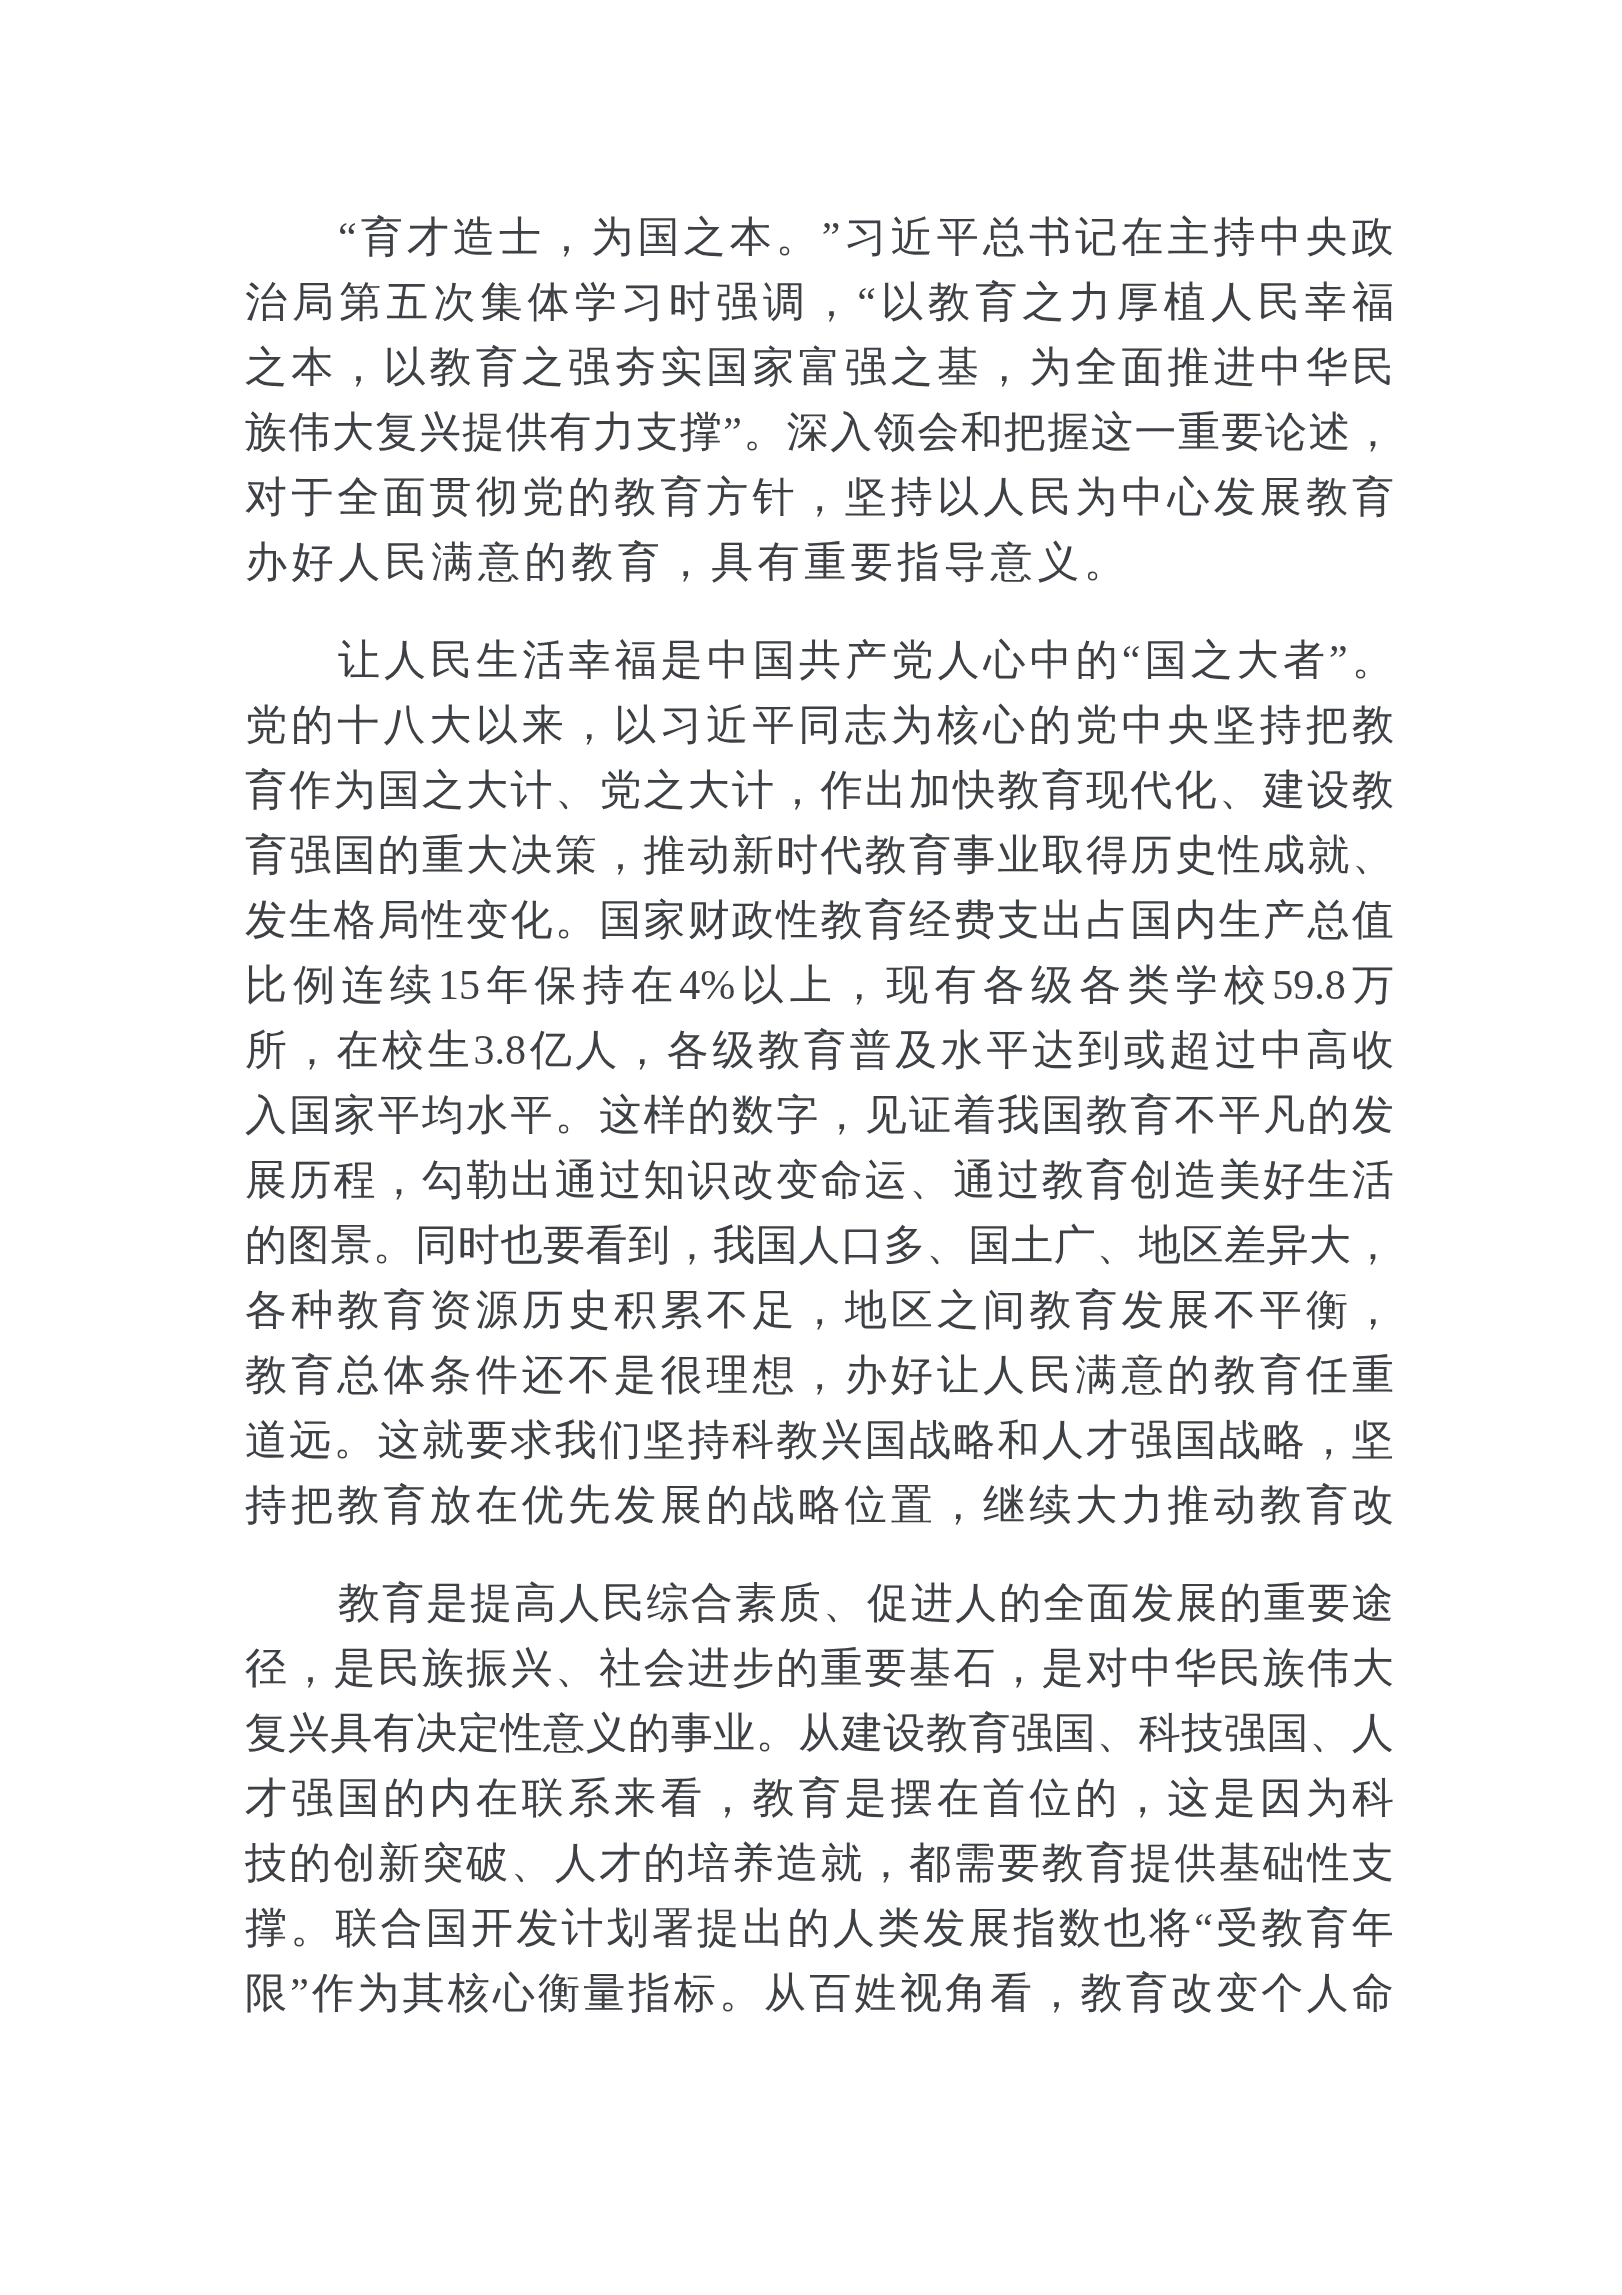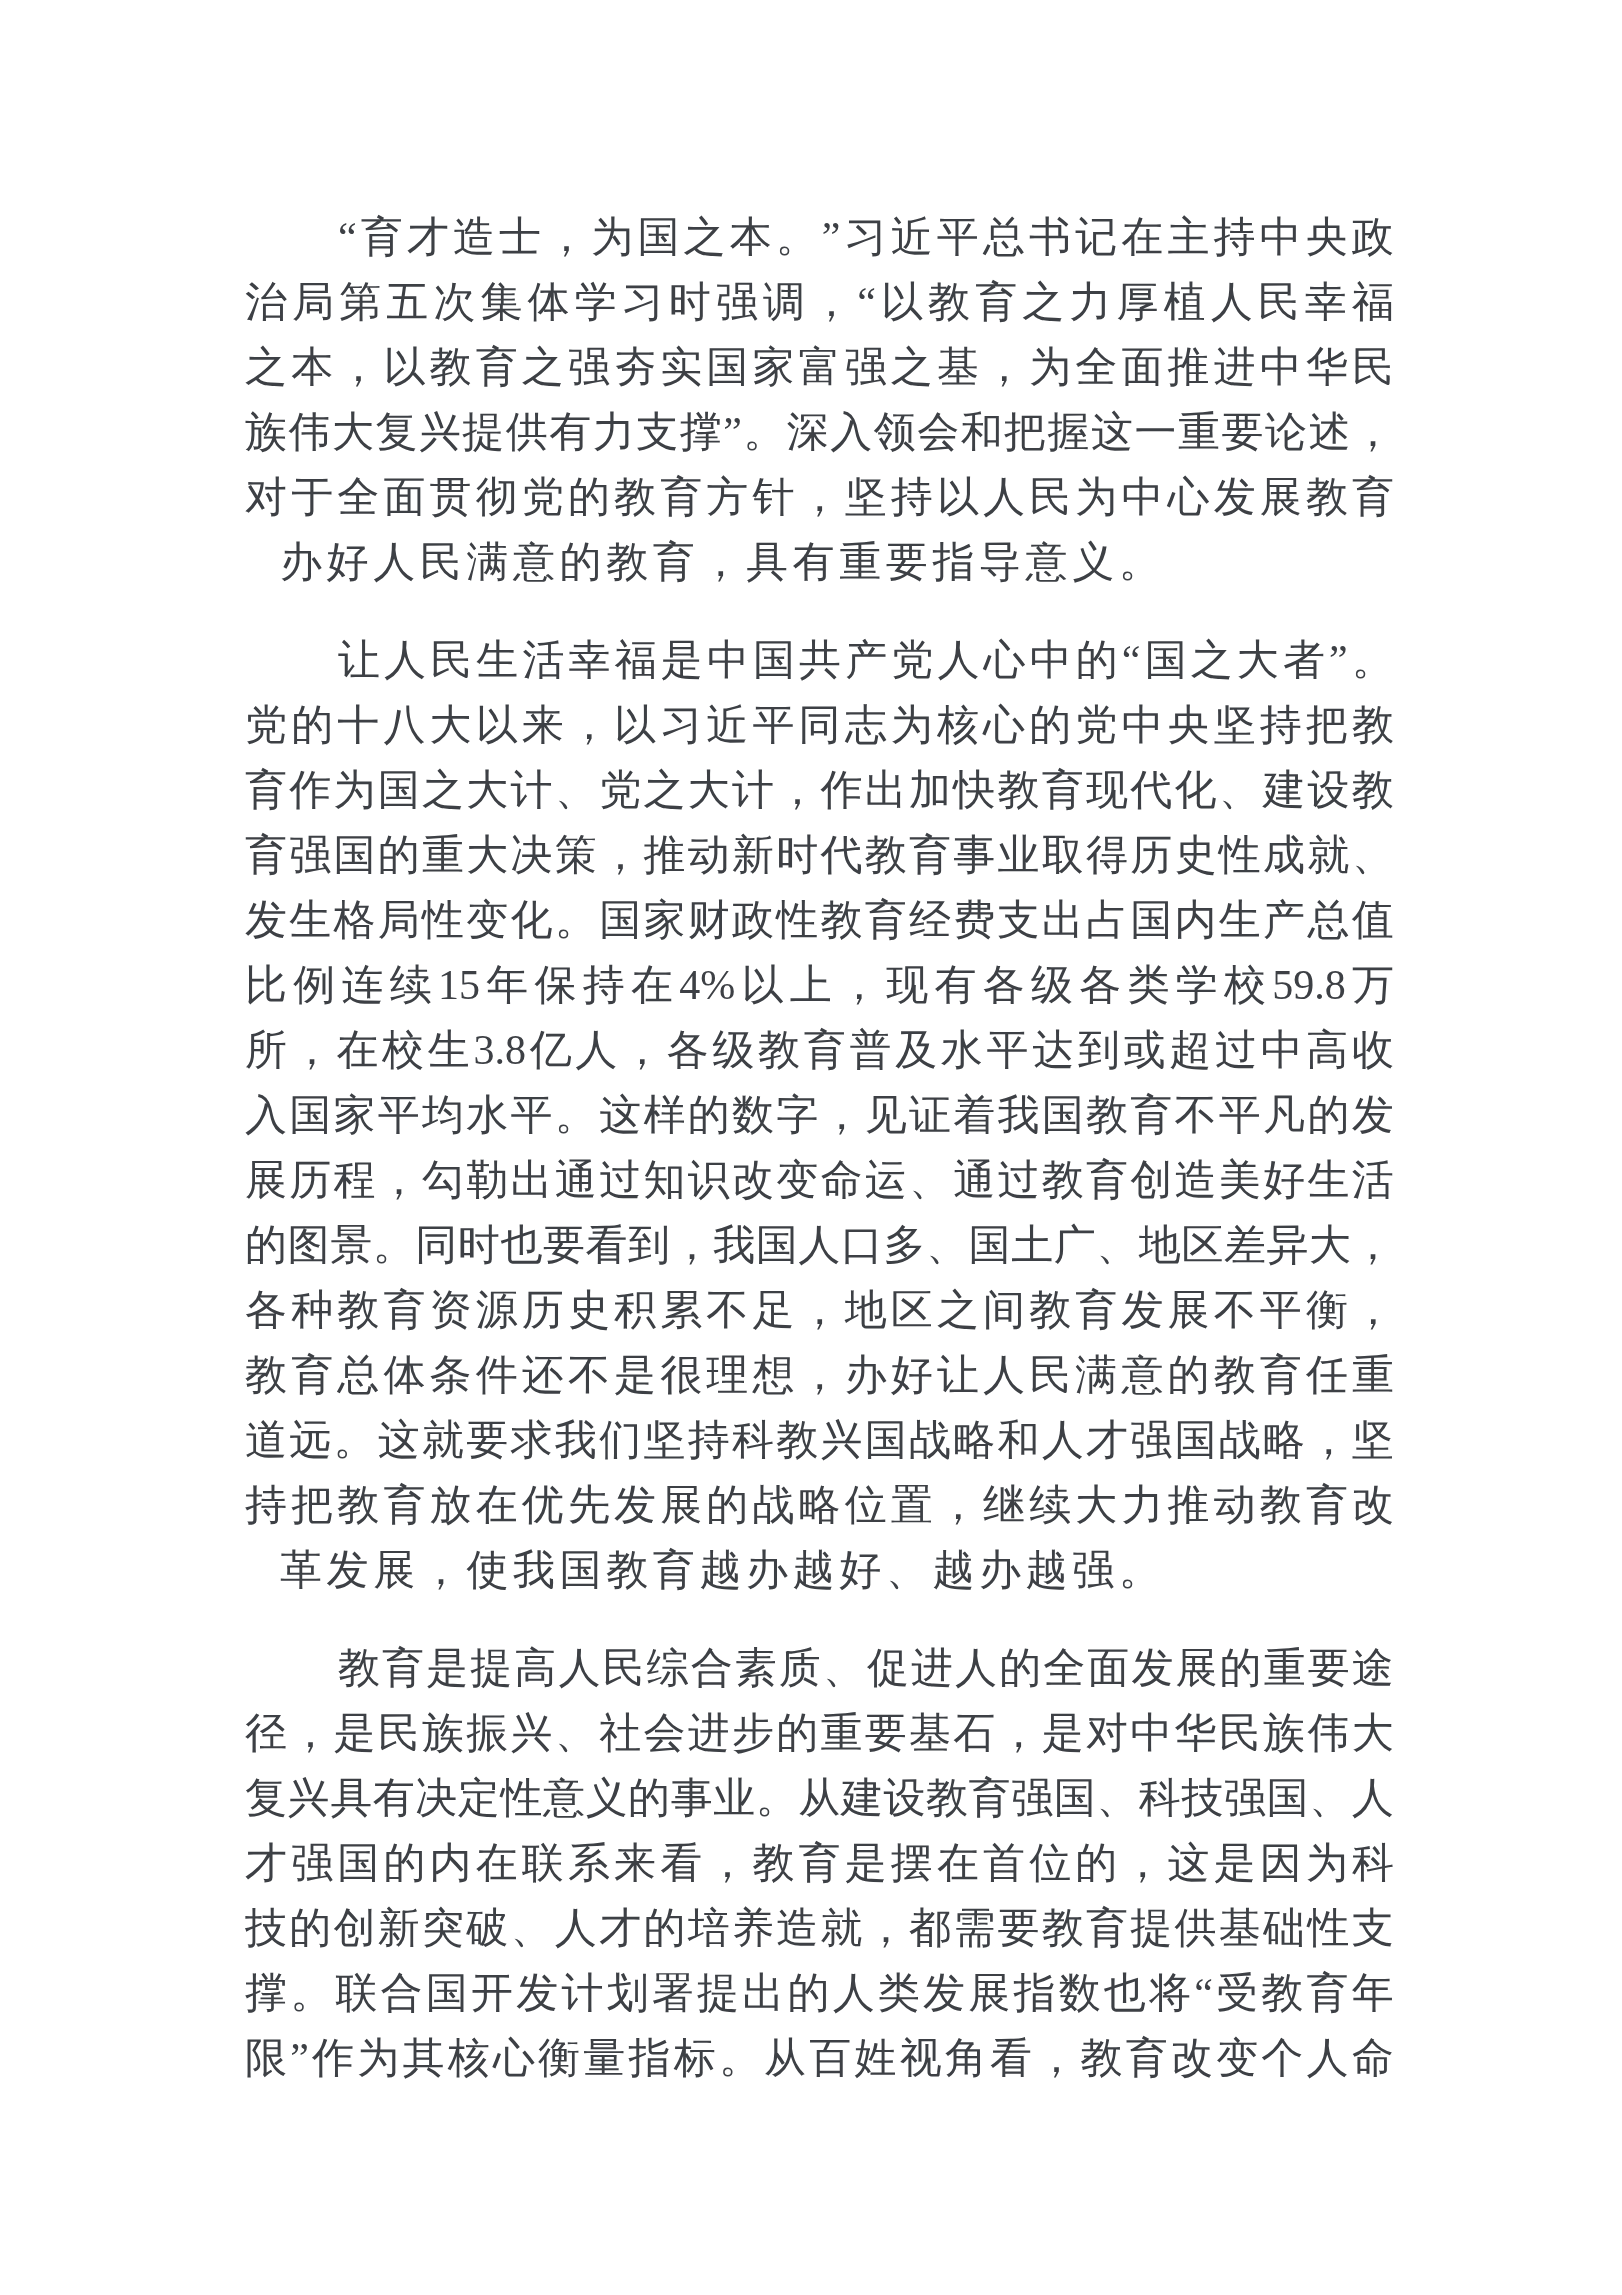--- a/index.html
+++ b/index.html
@@ -38,21 +38,20 @@
     white-space: nowrap;
   }
   .line--flex {
     display: flex;
     justify-content: space-between;
     align-items: baseline;
   }
   .line--plain {
     letter-spacing: 4.6px;
     text-align: left;
-    margin-left: 35px;
   }
   .line--first {
     padding-left: 93px;
   }
   .char {
     display: inline-block;
   }
 </style>
 </head>
 <body style="background: rgb(255, 255, 255);">
@@ -575,21 +574,20 @@
           <span class="char">继</span>
           <span class="char">续</span>
           <span class="char">大</span>
           <span class="char">力</span>
           <span class="char">推</span>
           <span class="char">动</span>
           <span class="char">教</span>
           <span class="char">育</span>
           <span class="char">改</span>
         </div>
-        <div class="line line--plain">革发展，使我国教育越办越好、越办越强。</div>
       </div>
       <div class="paragraph">
         <div class="line line--flex line--first">
           <span class="char">教</span>
           <span class="char">育</span>
           <span class="char">是</span>
           <span class="char">提</span>
           <span class="char">高</span>
           <span class="char">人</span>
           <span class="char">民</span>

